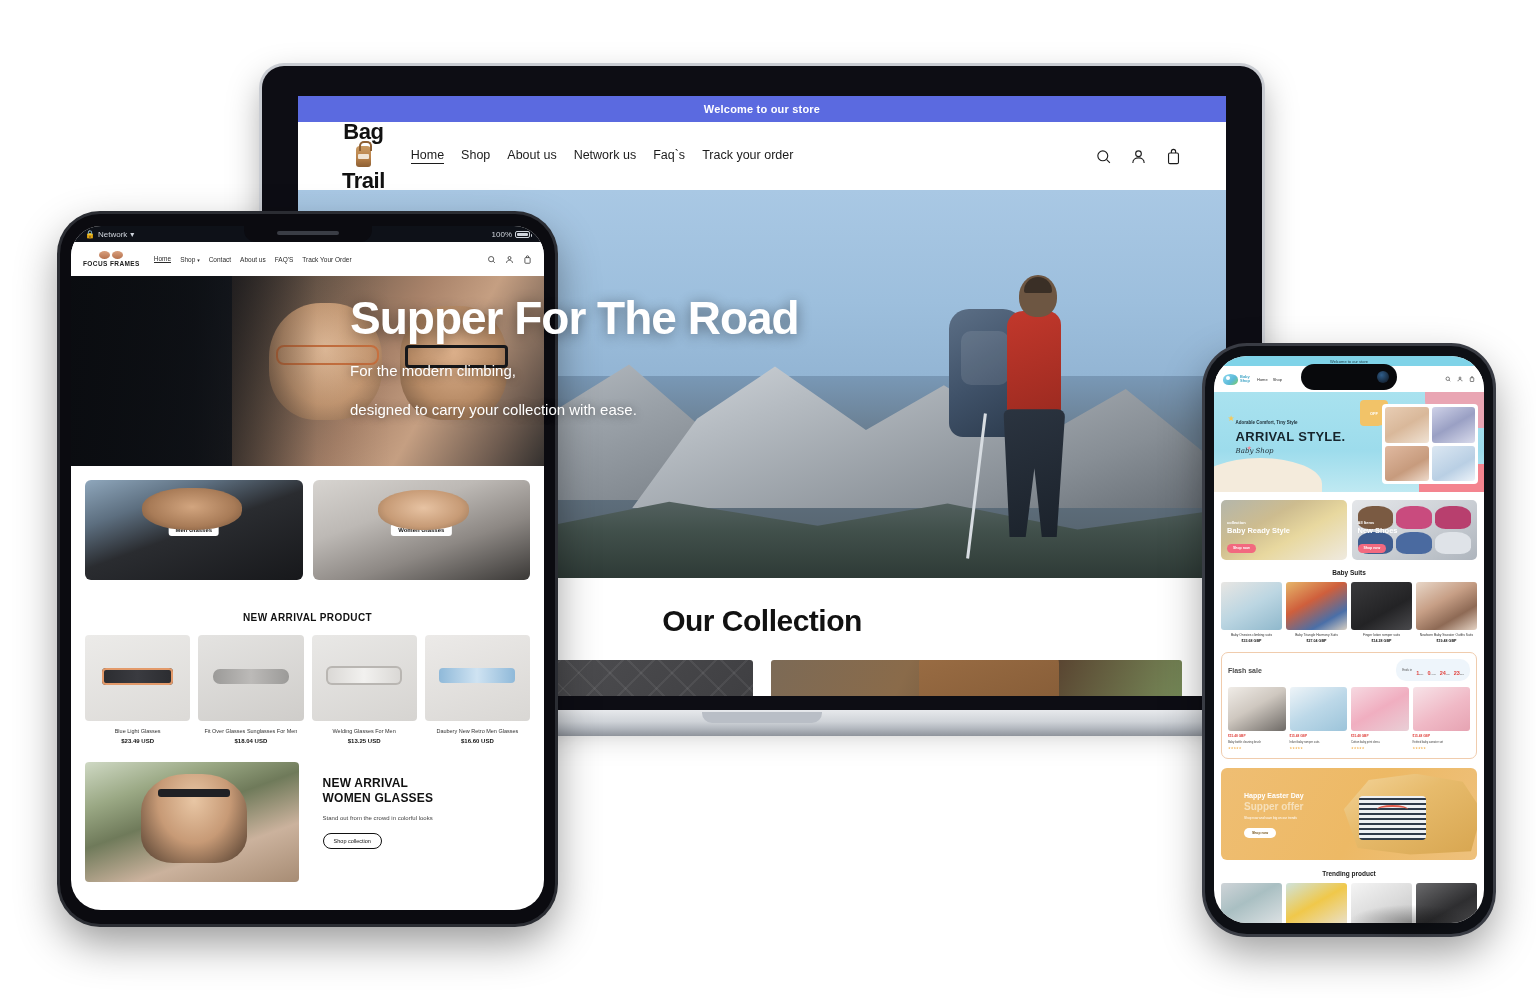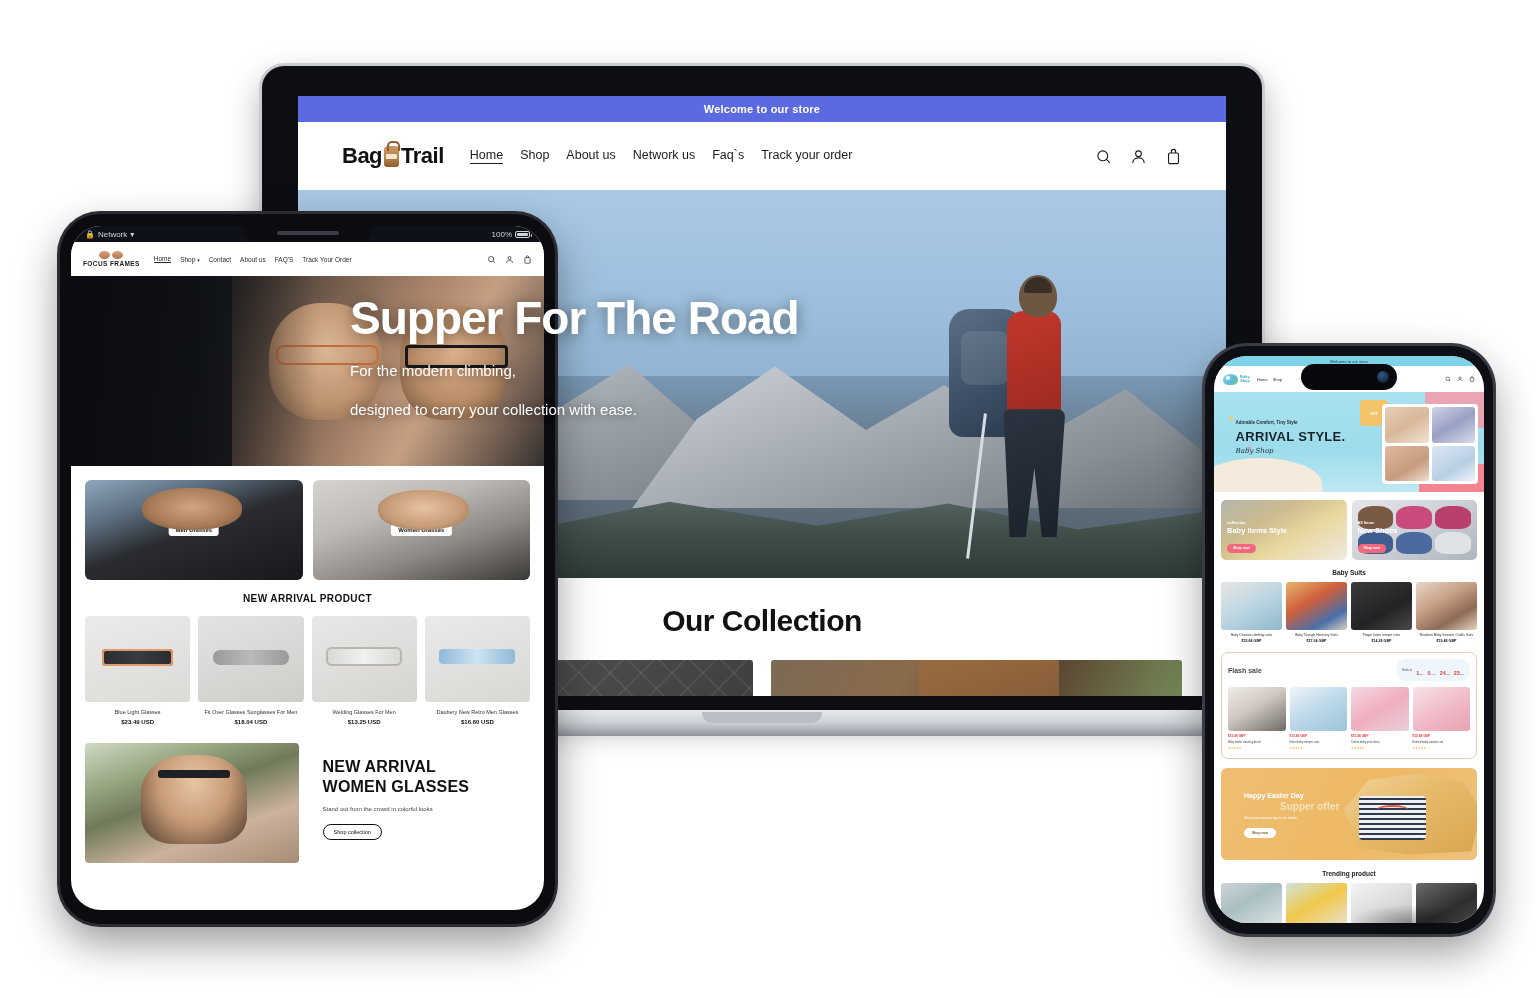--- a/index.html
+++ b/index.html
@@ -36,21 +36,21 @@
   .ann-bar {
     background:#5b6ae0; color:#fff; text-align:center;
     font-size:11px; letter-spacing:.2px; padding:7px 0; font-weight:600;
   }
   
   .d-header {
     background:#fff; height:68px; display:flex; align-items:center;
     padding:0 44px; gap:0;
   }
   .d-logo { font-size:22px; font-weight:800; letter-spacing:-.5px; color:#111;
-    display:flex; align-items:center; gap:1px; margin-right:26px; }
+    display:flex; align-items:center; gap:1px; margin-right:26px;flex-direction:column; }
   .d-logo .bagicon {
     display:inline-block; width:15px; height:21px; position:relative;
     background:linear-gradient(180deg,#c99a62 0%,#b9824a 55%,#8d5f33 100%);
     border-radius:4px 4px 3px 3px; margin:0 1px;
   }
   .d-logo .bagicon::before {
     content:''; position:absolute; left:3px; top:-5px; width:9px; height:8px;
     border:2px solid #8d5f33; border-bottom:none; border-radius:5px 5px 0 0;
   }
   .d-logo .bagicon::after {
@@ -168,21 +168,21 @@
     background:#1a1c20; border-radius:3px; }
   .t-cat-w { background:linear-gradient(160deg,#d7d4d0 0%,#bdb9b5 34%,#8d8884 64%,#3a3836 100%); }
   .t-cat-w::after { content:''; position:absolute; left:30%; top:10%; width:42%; height:40%;
     background:radial-gradient(ellipse at 50% 45%,#e7c3a3 0%,#c79b76 60%,#8a6a4e 100%); border-radius:46%; }
   .t-cat-w .sg { position:absolute; left:32%; top:24%; width:38%; height:9%;
     background:#f2f0ee; border-radius:4px; border:1px solid #d8d4cf; }
   .t-cat-label { position:absolute; left:50%; top:50%; transform:translate(-50%,-50%);
     background:#fff; color:#111; font-size:6px; font-weight:700; padding:3px 7px; border-radius:3px; white-space:nowrap; }
 
   .t-sec-title { text-align:center; font-size:10px; font-weight:800; letter-spacing:.4px;
-    color:#111; padding:13px 0 0 0; }
+    color:#111; padding:32px 0 0 0; }
 
   .t-prod-grid { display:flex; gap:8px; padding:12px 14px 0 14px; }
   .t-prod { flex:1; }
   .t-prod-img { height:86px; border-radius:4px; position:relative; overflow:hidden; }
   .tp1 { background:linear-gradient(160deg,#ecebe9 0%,#dcdad7 100%); }
   .tp1::after { content:''; position:absolute; left:16%; top:38%; width:68%; height:20%;
     background:linear-gradient(90deg,#2b2c30 0%,#3a3b40 50%,#2b2c30 100%); border-radius:4px;
     box-shadow: inset 0 0 0 2px #e39a6a; }
   .tp2 { background:linear-gradient(160deg,#e4e3e1 0%,#cfcdca 100%); }
   .tp2::after { content:''; position:absolute; left:14%; top:40%; width:72%; height:17%;
@@ -198,21 +198,21 @@
   .t-prod-price { text-align:center; font-size:6px; color:#111; font-weight:700; margin-top:3px; }
 
   .t-banner { display:flex; gap:0; padding:18px 14px 0 14px; }
   .t-banner-img { width:48%; height:120px; border-radius:4px; overflow:hidden; position:relative;
     background:linear-gradient(160deg,#cfd9c4 0%,#9aa884 24%,#6f7a5a 44%,#cbb29d 70%,#a78c74 100%); }
   .t-banner-img::after { content:''; position:absolute; left:26%; top:10%; width:50%; height:74%;
     background:radial-gradient(ellipse at 50% 30%,#e8c6a4 0%,#c79a76 48%,#4d3a2c 100%); border-radius:42% 42% 30% 30%; }
   .t-banner-img .bg-sg { position:absolute; left:34%; top:22%; width:34%; height:7%;
     background:#1f2024; border-radius:3px; z-index:2; }
   .t-banner-copy { padding:14px 0 0 24px; }
-  .t-banner-copy h3 { font-size:16px; font-weight:800; color:#111; line-height:1.25; letter-spacing:.2px; }
+  .t-banner-copy h3 { font-size:12px; font-weight:800; color:#111; line-height:1.25; letter-spacing:.2px; }
   .t-banner-copy p { font-size:6px; color:#444; margin-top:9px; }
   .t-banner-btn { display:inline-block; margin-top:12px; font-size:5.5px; color:#111;
     border:.8px solid #111; padding:4px 10px; border-radius:11px; }
 
   
   .phone { position:absolute; left:1205px; top:346px; width:288px; height:588px;
     background:#0d0f14; border-radius:42px;
     box-shadow: 0 0 0 3px #393c44, 0 18px 44px rgba(0,0,0,.40);
     padding:10px 9px 11px 9px; }
   .phone-screen { width:100%; height:100%; background:#fff; border-radius:33px; overflow:hidden; position:relative; }
@@ -309,21 +309,21 @@
     overflow:hidden; background:linear-gradient(120deg,#efbe73 0%,#edb965 55%,#eec17d 100%); }
   .p-easter .jacket { position:absolute; right:-2%; top:6%; width:54%; height:88%;
     background:linear-gradient(150deg,#f3d49a 0%,#e7bb6c 40%,#d7a54f 100%);
     clip-path: polygon(18% 8%, 52% 0%, 86% 10%, 100% 46%, 92% 96%, 48% 100%, 10% 92%, 0% 44%); }
   .p-easter .shirt { position:absolute; right:20%; top:30%; width:26%; height:48%;
     background:repeating-linear-gradient(0deg,#2f3b4a 0 2px,#eef1f4 2px 5px); border-radius:4px; }
   .p-easter .rainbow { position:absolute; right:27%; top:40%; width:12%; height:10%;
     border-top:2px solid #e35b4a; border-radius:50% 50% 0 0; }
   .p-easter-copy { position:absolute; left:9%; top:26%; }
   .p-easter-copy .h1 { font-size:7px; color:#fff; font-weight:700; }
-  .p-easter-copy .h2 { font-size:10px; color:#f6e0ba; font-weight:800; margin-top:2px;margin-left:36px; }
+  .p-easter-copy .h2 { font-size:10px; color:#f6e0ba; font-weight:800; margin-top:2px; }
   .p-easter-copy .p { font-size:3.2px; color:#fff; margin-top:4px; }
   .p-easter-btn { display:inline-block; margin-top:6px; background:#fff; color:#7a5a23;
     font-size:3.4px; padding:3px 8px; border-radius:8px; font-weight:700; }
 
   .p-trend-title { text-align:center; font-size:6.5px; font-weight:800; color:#1b1b1b; padding:10px 0 0 0; }
   .p-trend { display:flex; gap:4px; padding:6px 7px 0 7px; }
   .p-trend-img { flex:1; height:48px; border-radius:3px; }
   .tr1 { background:linear-gradient(150deg,#cfd4d8 0%,#a9bfc2 40%,#e5e7e9 100%); }
   .tr2 { background:linear-gradient(150deg,#cfe3dc 0%,#f0c84a 45%,#e8e4df 100%); }
   .tr3 { background:linear-gradient(150deg,#f4f4f4 0%,#dcdcdc 50%,#bfbfbf 100%); }
@@ -563,21 +563,21 @@
           <div class="hi2"></div>
           <div class="hi3"></div>
           <div class="hi4"></div>
         </div>
       </div>
 
       <div class="p-colls">
         <div class="p-coll pc1">
           <div class="pc-txt">
             <div class="k">collection</div>
-            <div class="t">Baby Items Style</div>
+            <div class="t">Baby Ready Style</div>
             <span class="pc-btn">Shop now</span>
           </div>
         </div>
         <div class="p-coll pc2">
           <div class="shoes">
             <i style="background:#7a5a42"></i>
             <i style="background:#c94b7e"></i>
             <i style="background:#b83f6e"></i>
             <i style="background:#3f5d8f"></i>
             <i style="background:#4a6aa0"></i>

